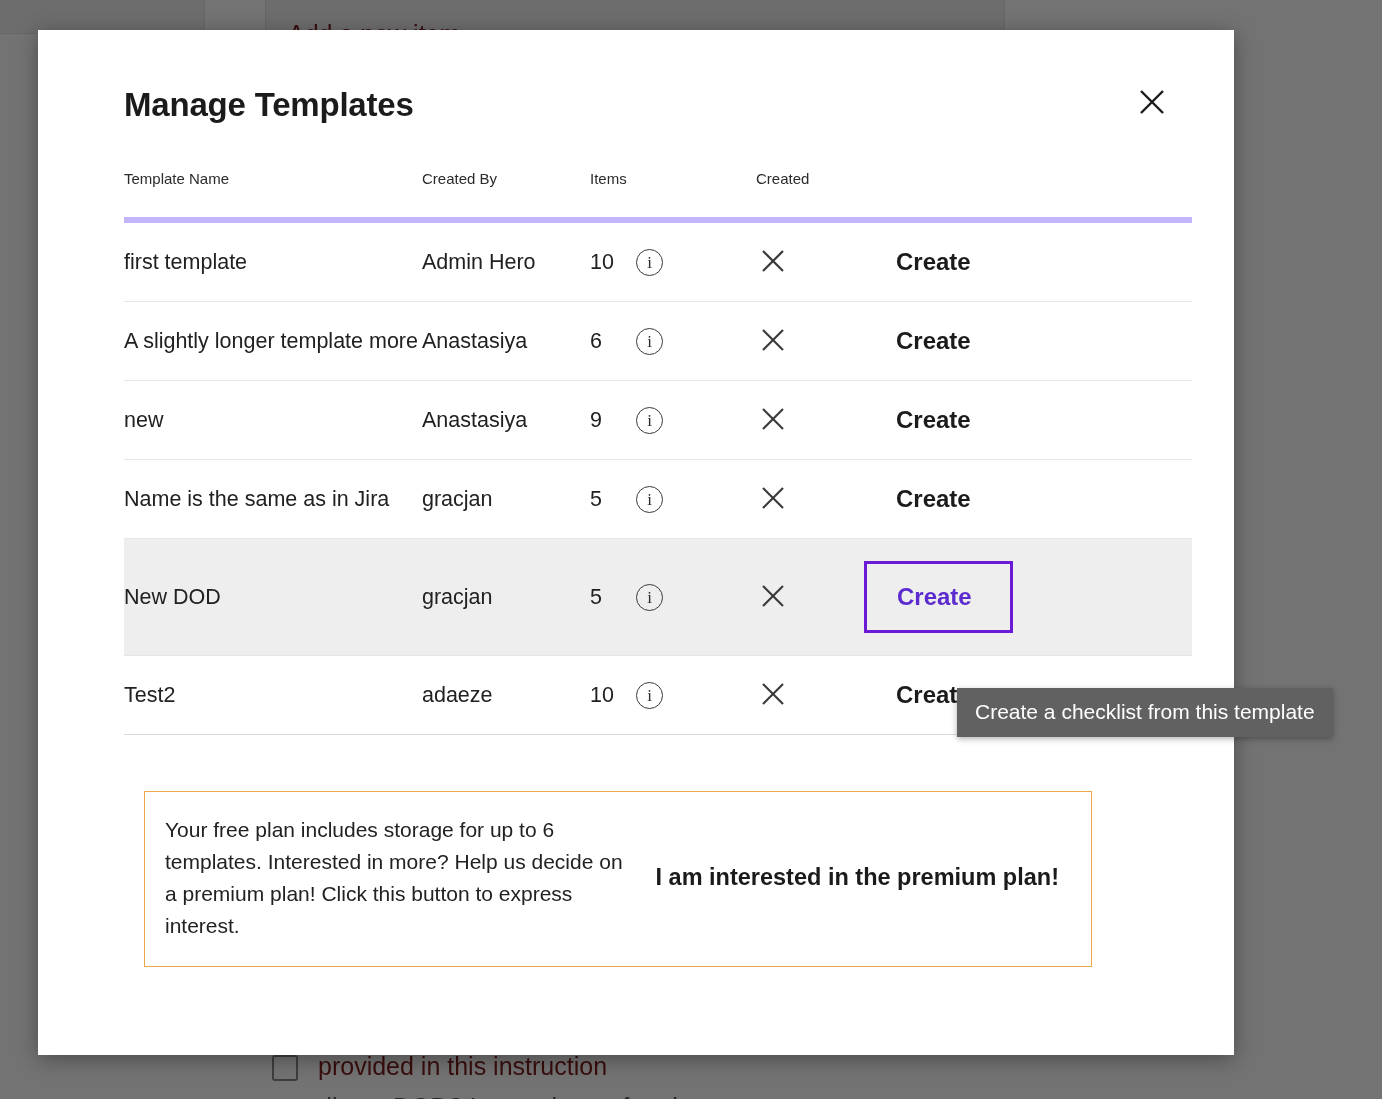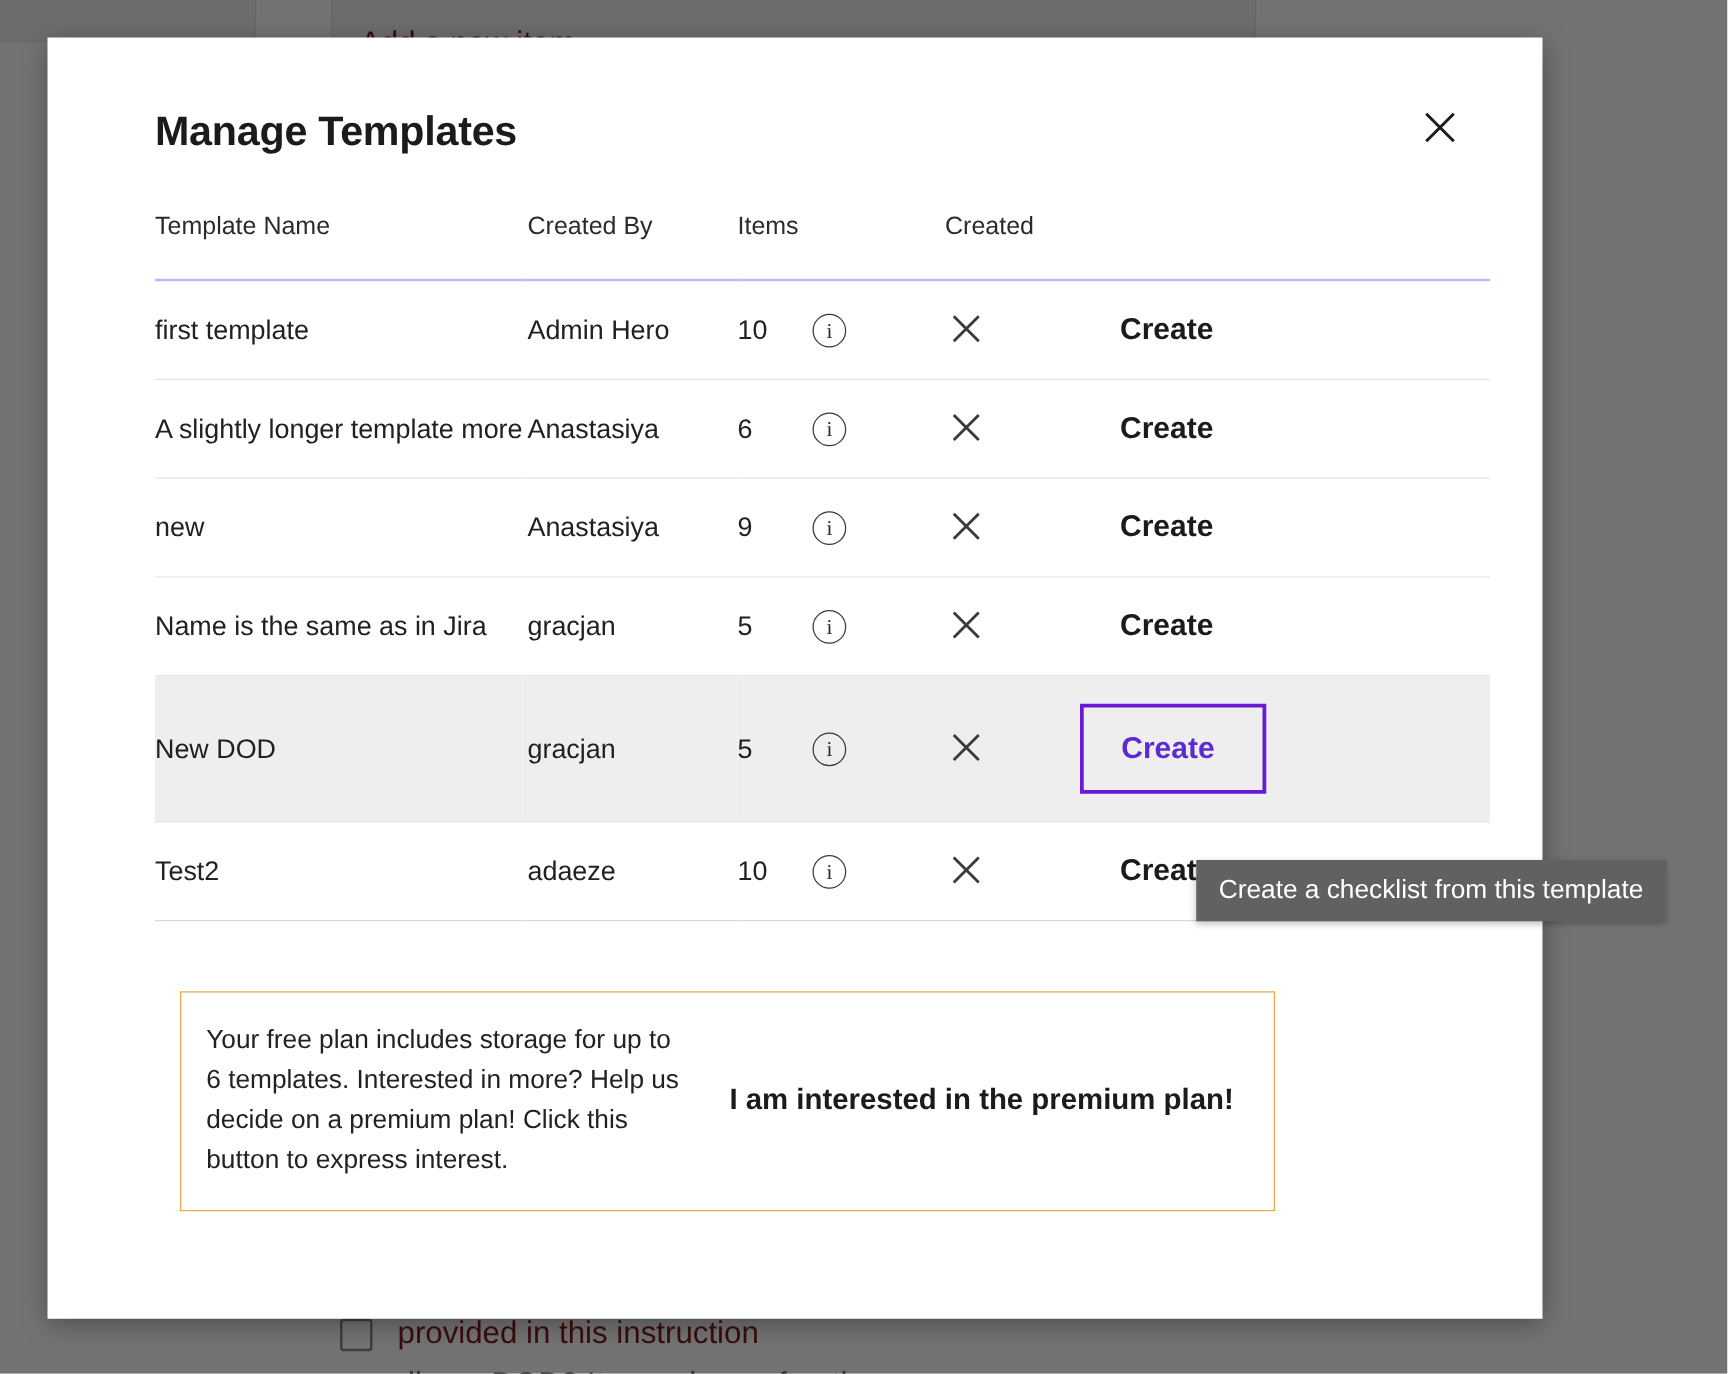--- a/index.html
+++ b/index.html
@@ -92,43 +92,43 @@
   
   table.tpl {
     width: 1068px;
     border-collapse: collapse;
     margin-top: 46px;
     table-layout: fixed;
   }
   table.tpl th {
     text-align: left;
     font-weight: normal;
-    font-size: 20px;
+    font-size: 15px;
     color: #2b2b2b;
     padding: 0 0 30px 0;
-    border-bottom: 2px solid #c4b5fd;
+    border-bottom: 6px solid #c4b5fd;
   }
   table.tpl td {
     font-size: 21.5px;
     color: #212121;
     padding: 22px 0 22px 0;
     border-bottom: 1px solid #e6e6e6;
     vertical-align: middle;
   }
   col.c-name { width: 298px; }
   col.c-by   { width: 168px; }
   col.c-items{ width: 166px; }
   col.c-del  { width: 140px; }
   col.c-act  { width: 296px; }
 
   th.h-name { padding-left: 20px; }
   td.t-name { padding-left: 20px; line-height: 1.22; }
   td.t-by   { line-height: 1.22; }
 
-  .items-cell { display: flex; align-items: center; gap: 34px; }
+  .items-cell { display: flex; align-items: center; gap: 20px; }
   .items-count { min-width: 26px; }
   .info-icon {
     width: 27px; height: 27px;
     border-radius: 50%;
     border: 1.6px solid #3a3a3a;
     display: inline-flex;
     align-items: center;
     justify-content: center;
     font-size: 17px;
     font-family: "Liberation Serif", serif;
@@ -174,21 +174,21 @@
     color: #ffffff;
     font-size: 21px;
     padding: 12px 18px 13px 18px;
     white-space: nowrap;
     box-shadow: 0 2px 6px rgba(0,0,0,0.3);
   }
 
   
   #banner {
     margin: 56px 0 0 20px;
-    width: 876px;
+    width: 948px;
     border: 1px solid #eaa84a;
     background: #ffffff;
     display: flex;
     align-items: center;
     padding: 22px 26px 24px 20px;
   }
   #banner .banner-text {
     font-size: 21px;
     color: #222222;
     line-height: 1.52;

